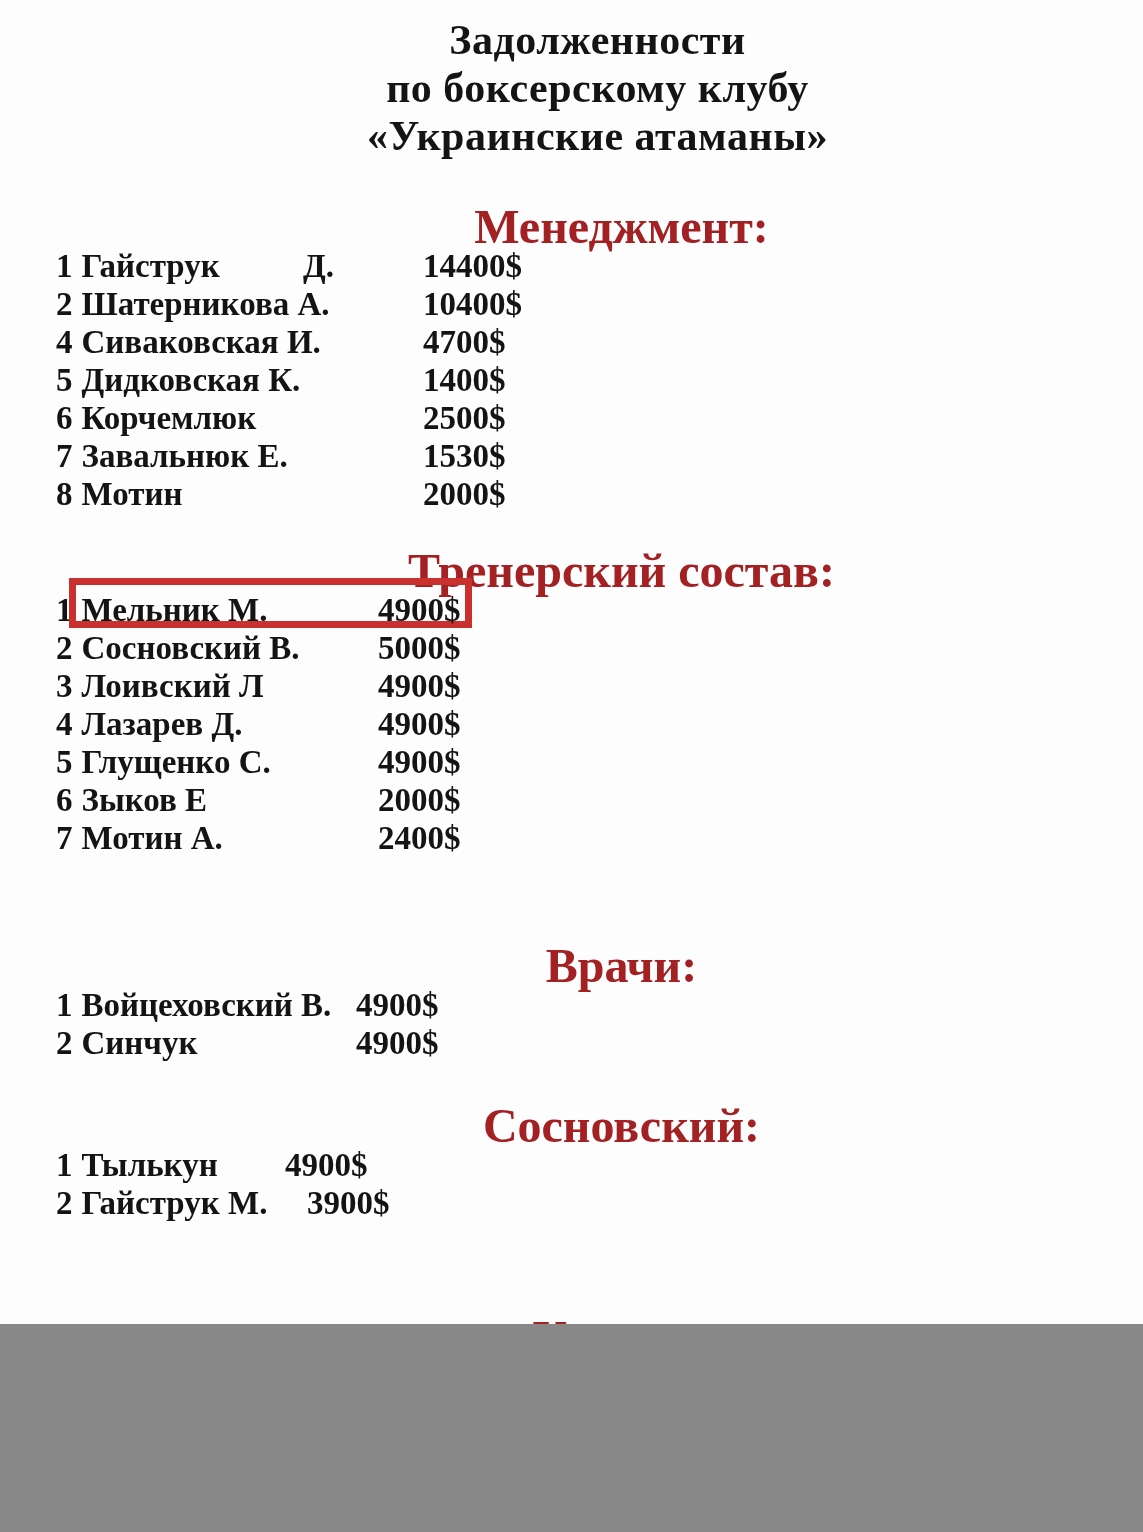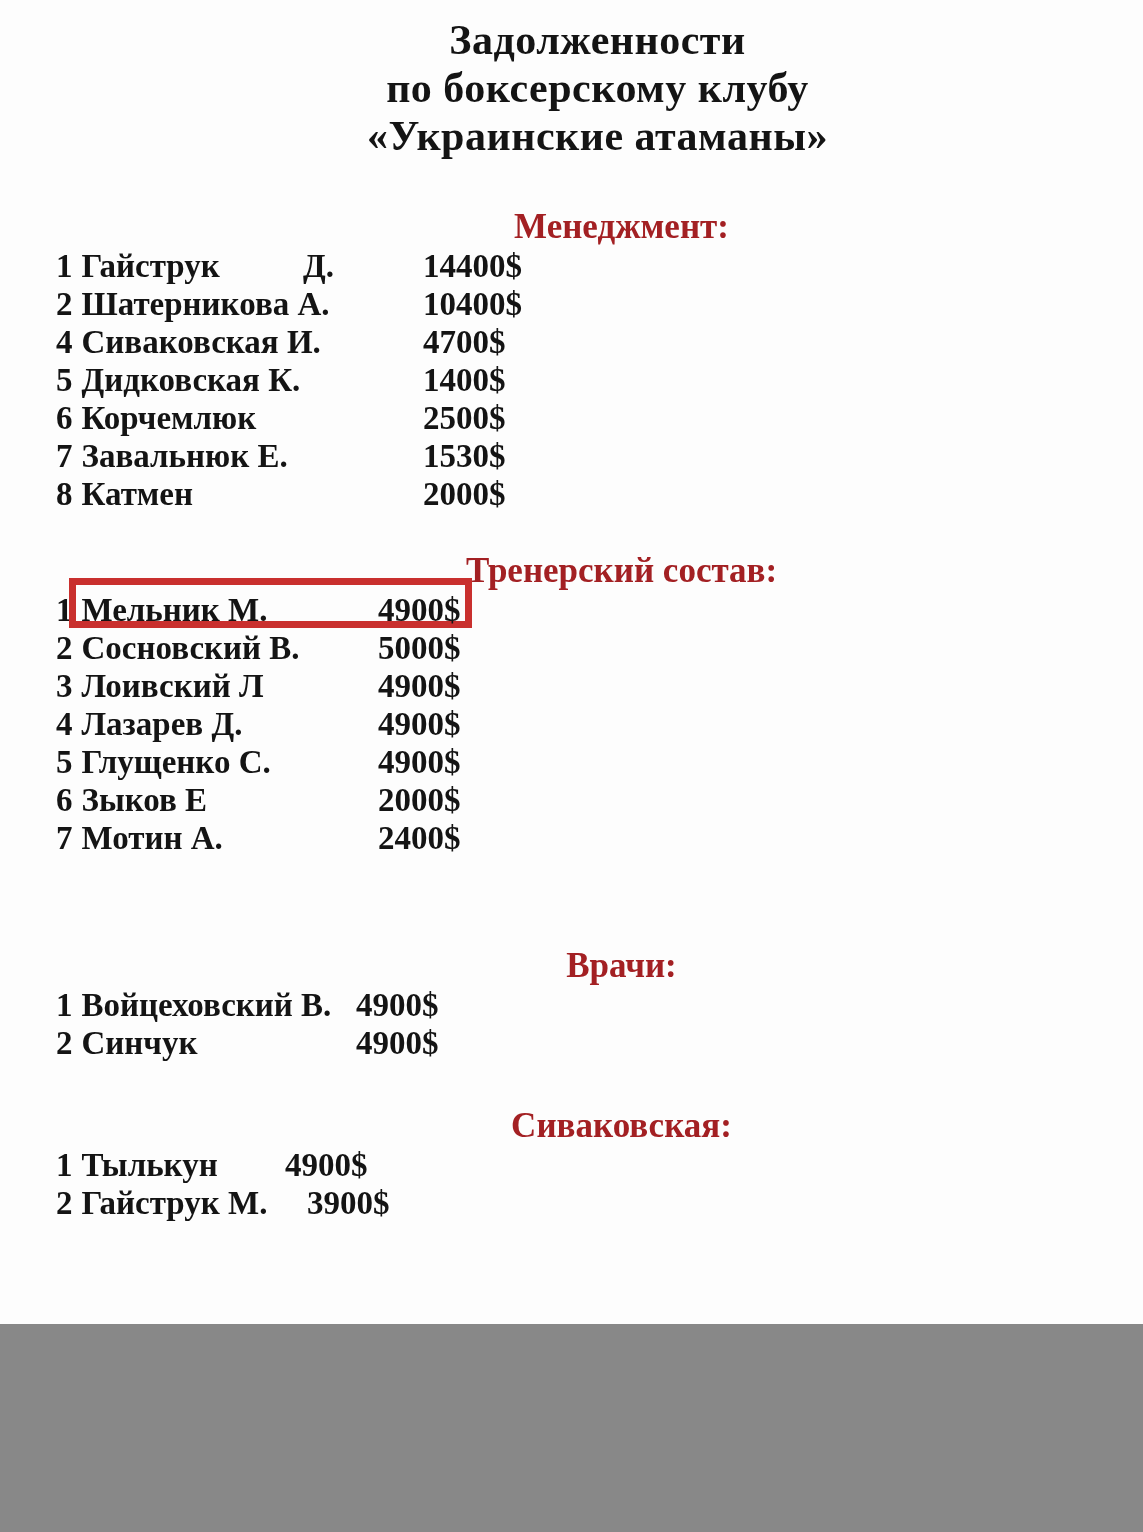--- a/index.html
+++ b/index.html
@@ -25,21 +25,21 @@
     padding-top:16px;
     padding-left:52px;
     text-align:center;
     font-size:42px;
     line-height:48px;
     letter-spacing:0.5px;
   }
   .section-header{
     text-align:center;
     padding-left:100px;
-    font-size:35px;
+    font-size:48px;
     line-height:40px;
     color:var(--header-red);
   }
   .mt-mgmt   {margin-top:47px;}
   .mt-coach  {margin-top:38px;}
   .mt-doc    {margin-top:89px;}
   .mt-mass   {margin-top:44px;}
   .mt-cut    {margin-top:96px;}
   .row{
     position:relative;
@@ -103,21 +103,21 @@
     </div>
     <div class="row">
       <span class="num">6</span><span class="name">Корчемлюк</span>
       <span class="value">2500$</span>
     </div>
     <div class="row">
       <span class="num">7</span><span class="name">Завальнюк Е.</span>
       <span class="value">1530$</span>
     </div>
     <div class="row">
-      <span class="num">8</span><span class="name">Катмен</span>
+      <span class="num">8</span><span class="name">Мотин</span>
       <span class="value">2000$</span>
     </div>
   </div>
 
   <div class="section sec-coach">
     <div class="section-header mt-coach">Тренерский состав:</div>
     <div class="row">
       <div class="highlight-box"></div>
       <span class="num">1</span><span class="name">Мельник М.</span>
       <span class="value">4900$</span>
@@ -154,21 +154,21 @@
       <span class="num">1</span><span class="name">Войцеховский В.</span>
       <span class="value">4900$</span>
     </div>
     <div class="row">
       <span class="num">2</span><span class="name">Синчук</span>
       <span class="value">4900$</span>
     </div>
   </div>
 
   <div class="section sec-mass">
-    <div class="section-header mt-mass">Сиваковская:</div>
+    <div class="section-header mt-mass">Сосновский:</div>
     <div class="row v1">
       <span class="num">1</span><span class="name">Тылькун</span>
       <span class="value">4900$</span>
     </div>
     <div class="row v2">
       <span class="num">2</span><span class="name">Гайструк М.</span>
       <span class="value">3900$</span>
     </div>
   </div>
 

